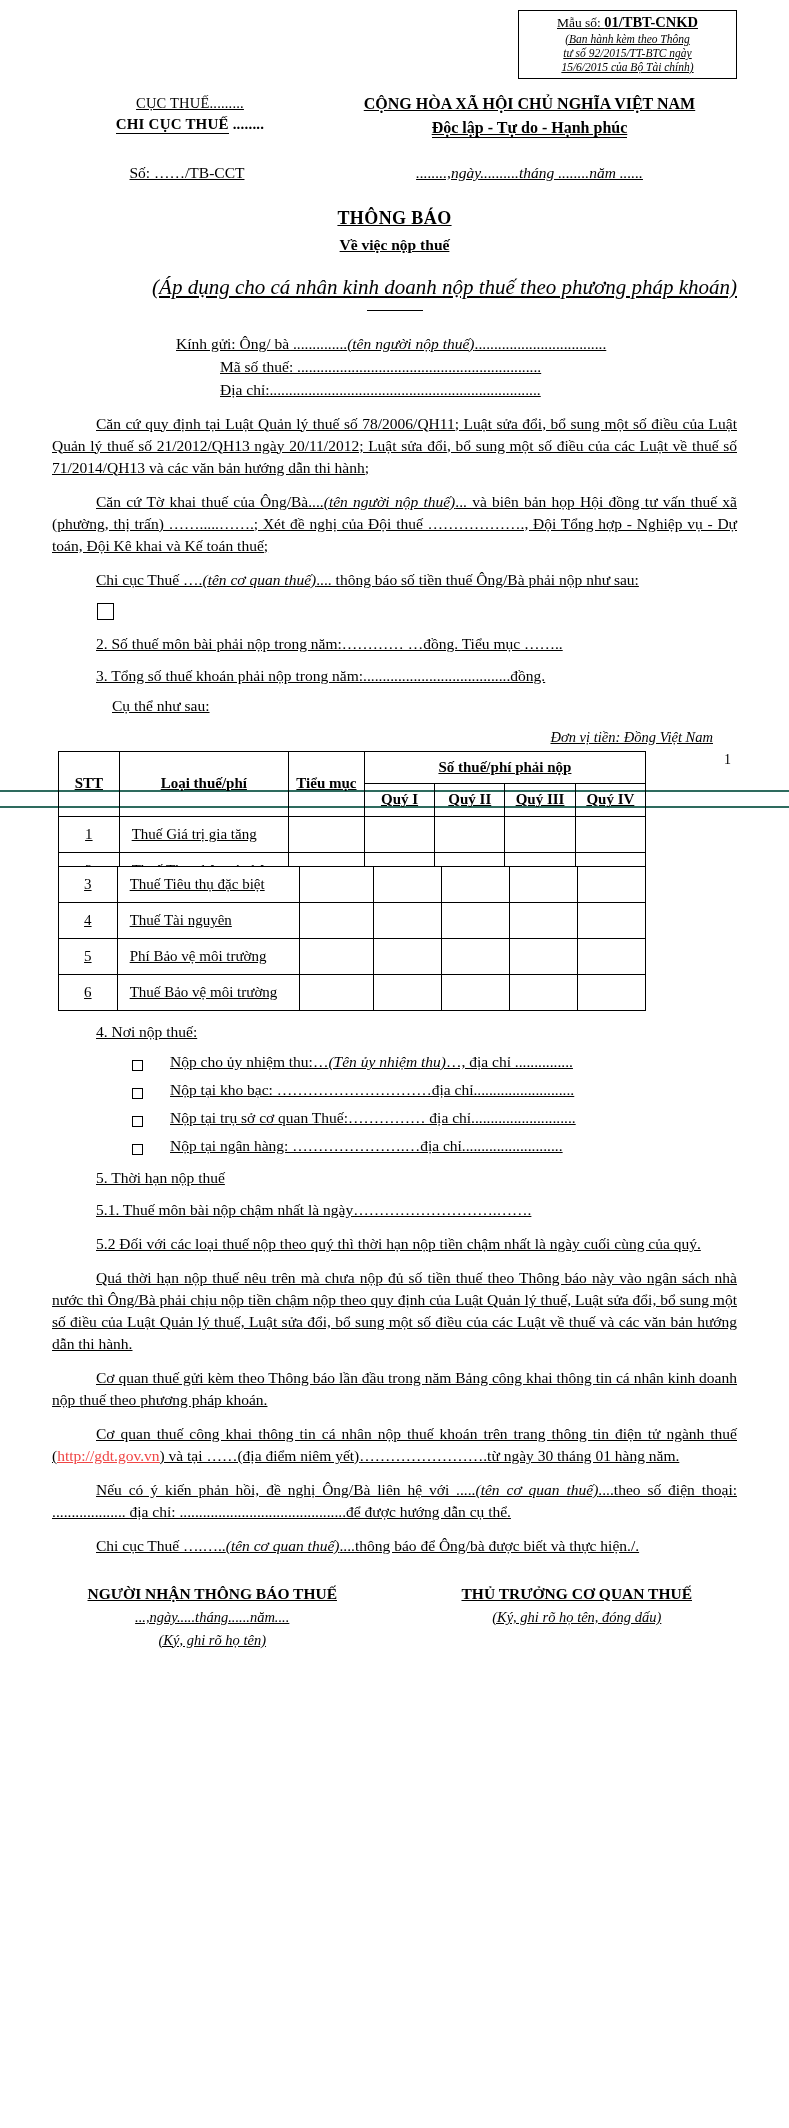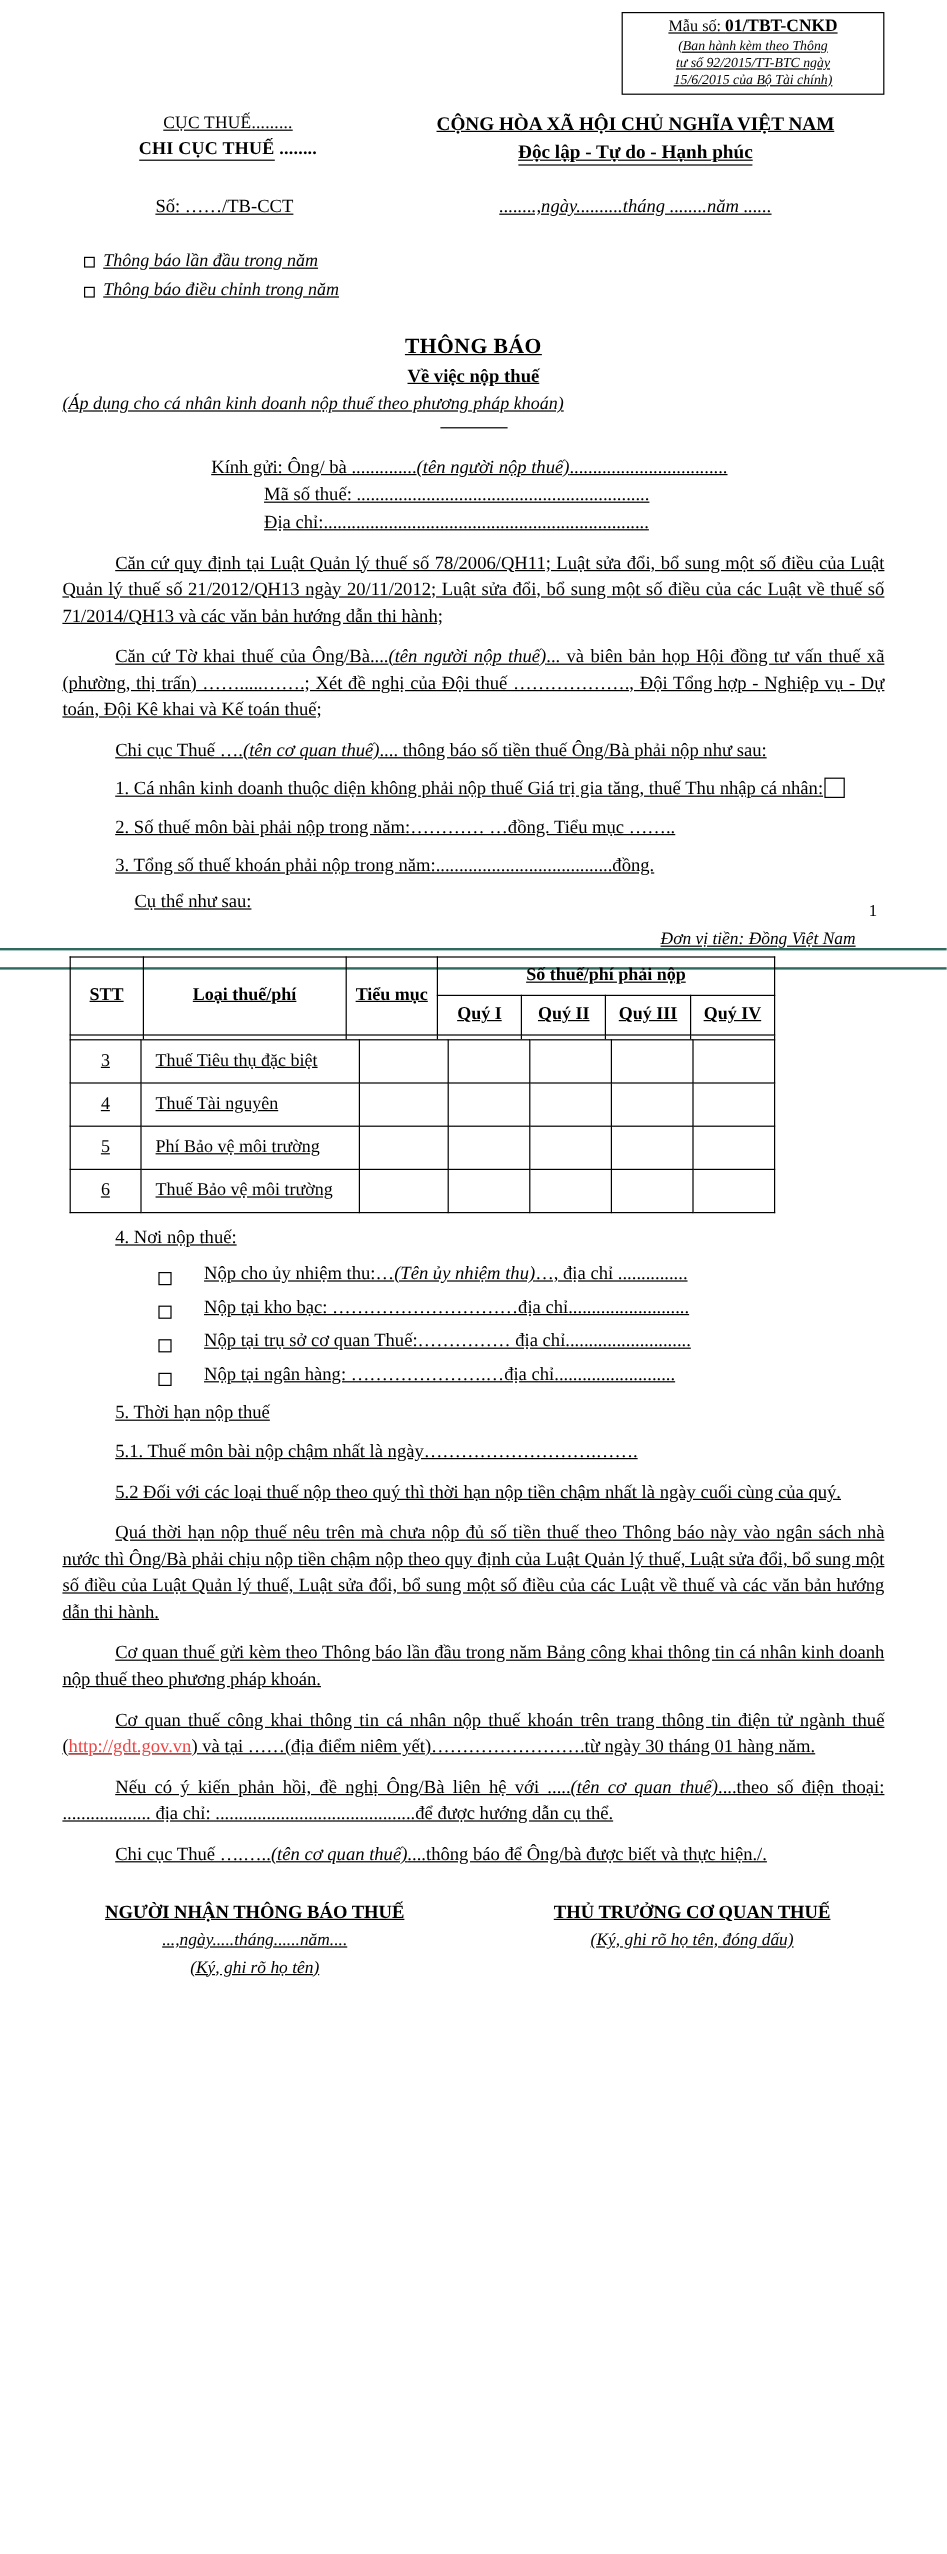--- a/index.html
+++ b/index.html
@@ -140,24 +140,24 @@
     margin-top: 22px;
     letter-spacing: .4px;
   }
   .doc-sub {
     text-align: center;
     font-weight: bold;
     font-size: 15.5px;
     margin-top: 2px;
   }
   .doc-note {
-    text-align: left;
-    font-style: italic;
-    font-size: 15px;
-    margin-top: 2px;
+    text-align: right;
+    font-style: italic;
+    font-size: 21px;
+    margin-top: 17px;
   }
   .rule {
     width: 56px;
     height: 0;
     border-top: 1.4px solid #000;
     margin: 7px auto 0 auto;
   }
 
   
   .addressee { margin-top: 22px; }
@@ -297,49 +297,39 @@
       <div class="nation">CỘNG HÒA XÃ HỘI CHỦ NGHĨA VIỆT NAM</div>
       <div class="motto"><span class="ul">Độc lập - Tự do - Hạnh phúc</span></div>
     </div>
   </div>
 
   <div class="so-row">
     <div class="so-left">Số: ……/TB-CCT</div>
     <div class="so-right">........,ngày..........tháng ........năm ......</div>
   </div>
 
-  <div class="notice-lines">
-    <div class="notice-line">
-      <span class="sq"></span>
-      <span>Thông báo lần đầu trong năm</span>
-    </div>
-    <div class="notice-line">
-      <span class="sq"></span>
-      <span>Thông báo điều chỉnh trong năm</span>
-    </div>
-  </div>
 
   <div class="doc-title">THÔNG BÁO</div>
   <div class="doc-sub">Về việc nộp thuế</div>
   <div class="doc-note">(Áp dụng cho cá nhân kinh doanh nộp thuế theo phương pháp khoán)</div>
   <div class="rule"></div>
 
   <div class="addressee">
     <div class="ln"><span>Kính gửi: Ông/ bà ..............</span><span class="it">(tên người nộp thuế)</span><span>..................................</span></div>
     <div class="ln indent2">Mã số thuế: ...............................................................</div>
     <div class="ln indent2">Địa chỉ:......................................................................</div>
   </div>
 
   <p class="para">Căn cứ quy định tại Luật Quản lý thuế số 78/2006/QH11; Luật sửa đổi, bổ sung một số điều của Luật Quản lý thuế số 21/2012/QH13 ngày 20/11/2012; Luật sửa đổi, bổ sung một số điều của các Luật về thuế số 71/2014/QH13 và các văn bản hướng dẫn thi hành;</p>
 
   <p class="para"><span>Căn cứ Tờ khai thuế của Ông/Bà....</span><span class="it">(tên người nộp thuế)</span><span>... và biên bản họp Hội đồng tư vấn thuế xã (phường, thị trấn) …….....…….; Xét đề nghị của Đội thuế ………………., Đội Tổng hợp - Nghiệp vụ - Dự toán, Đội Kê khai và Kế toán thuế;</span></p>
 
   <p class="para"><span>Chi cục Thuế ….</span><span class="it">(tên cơ quan thuế)</span><span>.... thông báo số tiền thuế Ông/Bà phải nộp như sau:</span></p>
 
-  <div class="num-item"><span>1. Cá nhân kinh doanh thuộc diện không phải nộp thuế Giá trị gia tăng, thuế Thu nhập cá nhân:</span><span class="inline-box"></span></div>
+  <div class="num-item"><span class="inline-box"></span></div>
 
   <div class="num-item">2. Số thuế môn bài phải nộp trong năm:………… …đồng.  Tiểu mục ……..</div>
 
   <div class="num-item">3. Tổng số thuế khoán phải nộp trong năm:......................................đồng.</div>
 
   <div class="cuthe">Cụ thể như sau:</div>
 
   <div class="unit">Đơn vị tiền: Đồng Việt Nam</div>
 
   <table class="tbl">

